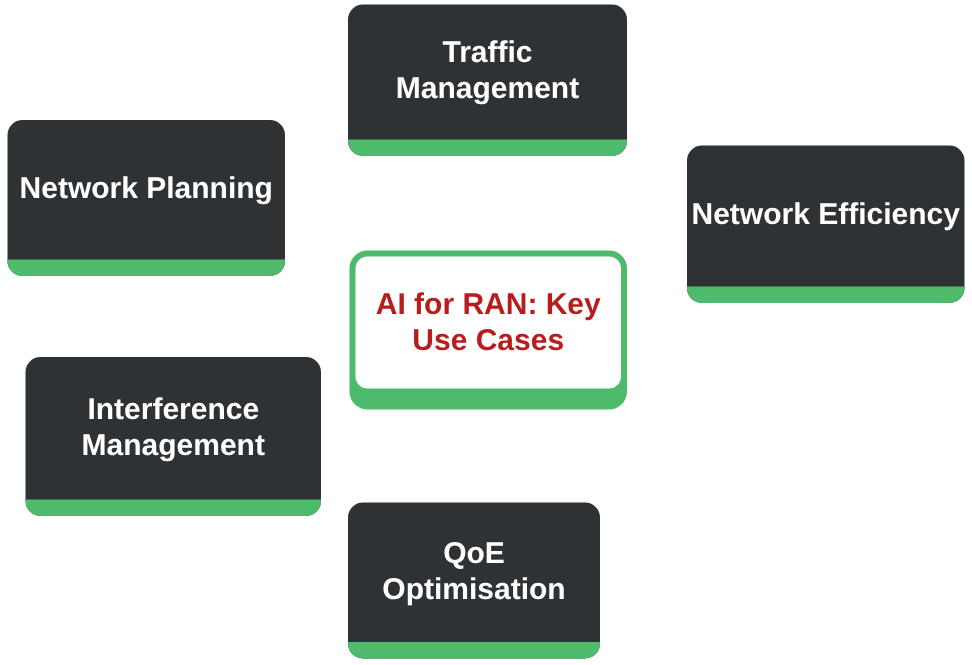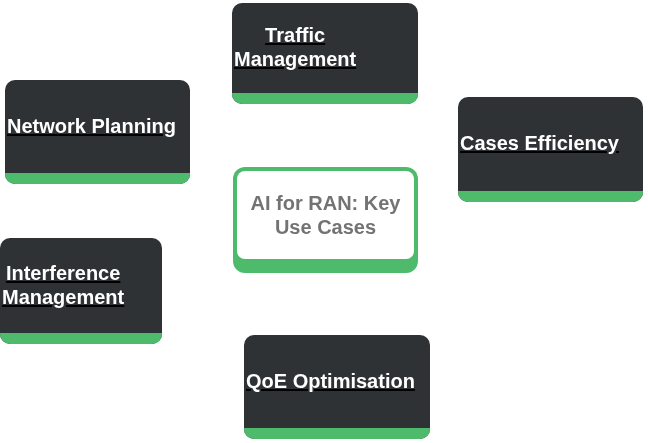--- a/index.html
+++ b/index.html
@@ -20,23 +20,22 @@
     background: #2e3235;
     border-radius: 10px;
     display: flex;
     flex-direction: column;
     box-sizing: border-box;
   }
   .node .label-wrap {
     flex: 1;
     display: flex;
     align-items: center;
-    justify-content: flex-start;
+    justify-content: center;
     padding: 0 2px;
-    text-decoration: underline;
   }
   .node .label {
     color: #ffffff;
     font-size: 20px;
     font-weight: bold;
     text-align: center;
     line-height: 1.18;
     white-space: pre-line;
   }
   .node .accent-bar {
@@ -56,35 +55,35 @@
     left: 4px;
     right: 4px;
     bottom: 14px;
     background: #ffffff;
     border-radius: 8px;
     display: flex;
     align-items: center;
     justify-content: center;
   }
   .center-label {
-    color: #737373;
+    color: #b91c1c;
     font-size: 20px;
     font-weight: bold;
     text-align: center;
     line-height: 1.22;
     white-space: pre-line;
   }
   
   #node-traffic       { left: 232px; top: 3px;   width: 186px; height: 101px; }
   #node-network       { left: 5px;   top: 80px;  width: 185px; height: 104px; }
   #node-energy        { left: 458px; top: 97px;  width: 185px; height: 105px; }
   #node-center        { left: 233px; top: 167px; width: 185px; height: 106px; }
-  #node-interference  { left: 0;   top: 238px; width: 162px; height: 106px; }
+  #node-interference  { left: 17px;   top: 238px; width: 197px; height: 106px; }
   #node-predictive    { left: 459px; top: 242px; width: 185px; height: 104px; }
-  #node-qoe           { left: 244px; top: 335px; width: 186px; height: 104px; }
+  #node-qoe           { left: 232px; top: 335px; width: 168px; height: 104px; }
 </style>
 </head>
 <body>
 
 <div id="canvas">
 
   <div class="node" id="node-traffic">
     <div class="label-wrap">
       <div class="label">Traffic
 Management</div>
@@ -94,21 +93,21 @@
 
   <div class="node" id="node-network">
     <div class="label-wrap">
       <div class="label">Network Planning</div>
     </div>
     <div class="accent-bar"></div>
   </div>
 
   <div class="node" id="node-energy">
     <div class="label-wrap">
-      <div class="label">Cases Efficiency</div>
+      <div class="label">Network Efficiency</div>
     </div>
     <div class="accent-bar"></div>
   </div>
 
   <div class="center-node" id="node-center">
     <div class="center-inner">
       <div class="center-label">AI for RAN: Key
 Use Cases</div>
     </div>
   </div>

